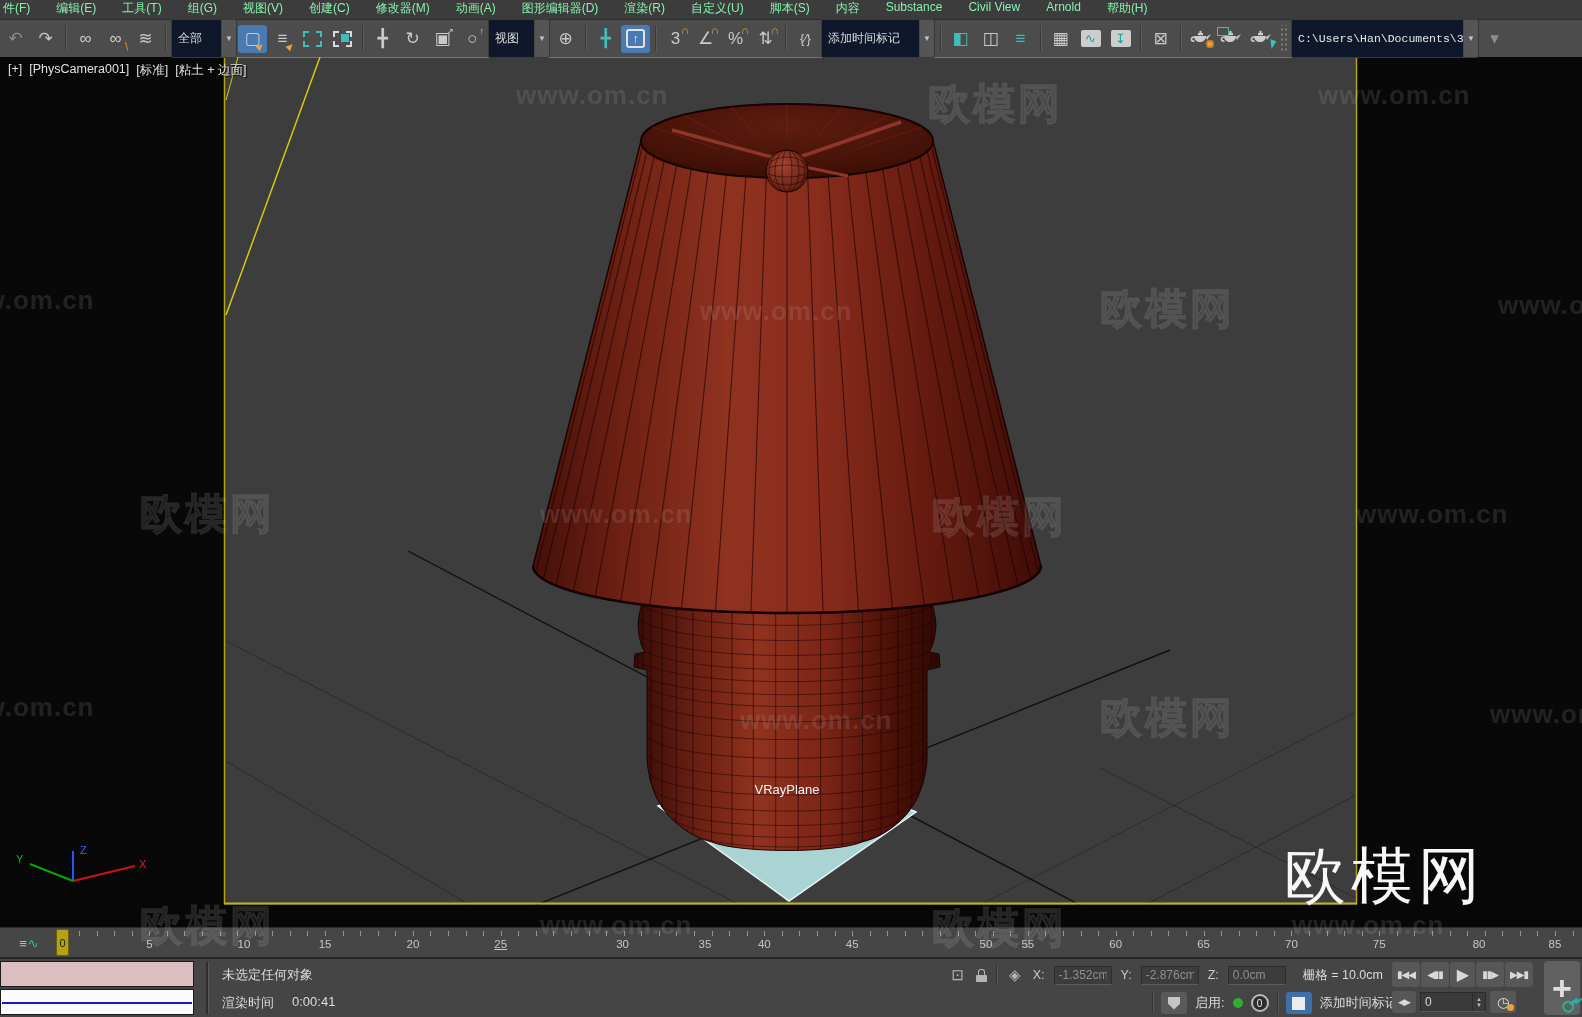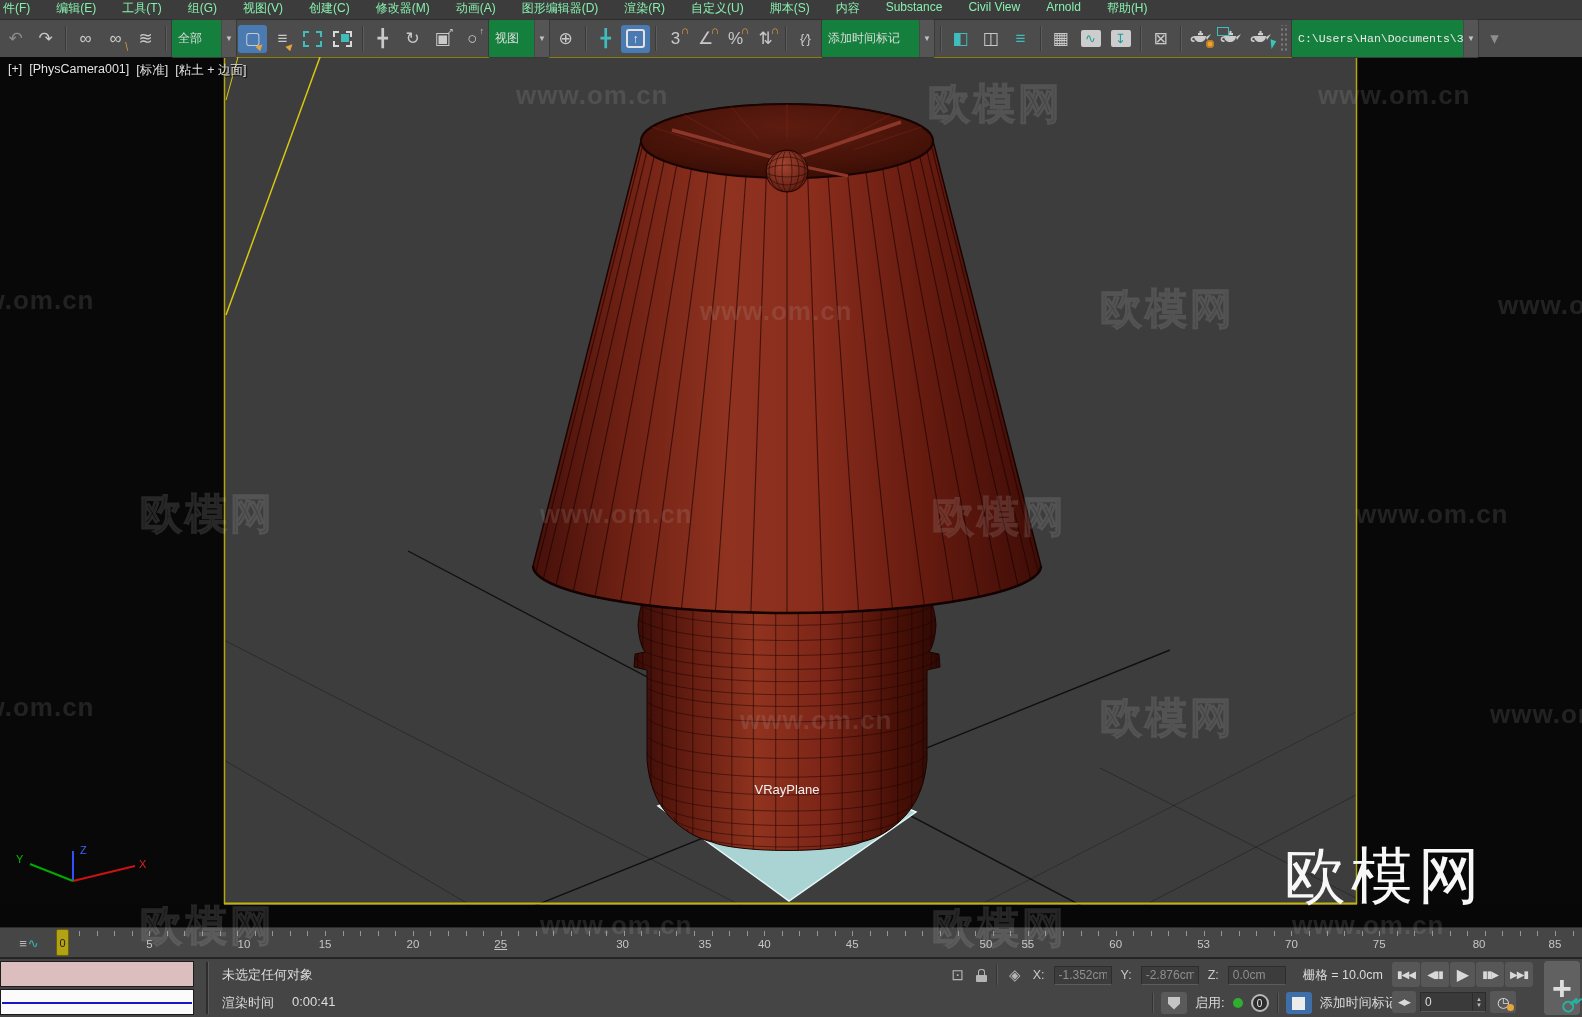--- a/index.html
+++ b/index.html
@@ -22,21 +22,21 @@
 .tbi .sup{position:absolute;top:1px;right:3px;color:#c9c9c9;font-size:9px;font-style:normal}
 .tbi b{font-weight:normal}
 .tbi.pane b{display:flex;width:20px;height:17px;background:#cdcdcd;color:#1f9d9d;border-radius:2px;align-items:center;justify-content:center;font-size:13px}
 .tbi.boxed b{border:2px solid #e2e2e2;width:19px;height:19px;display:flex;align-items:center;justify-content:center;font-size:12px;border-radius:3px;color:#f0f0f0}
 .tbi.teal{color:#3fbdbd}
 .dashbox{width:19px;height:16px;border:2px dashed #d8d8d8;position:relative}
 .dashbox.teal{border-color:#3fbdbd}
 .dashbox .fill{position:absolute;right:1px;top:1px;width:8px;height:8px;background:#3fbdbd}
 .sep{width:1px;height:25px;background:#3a3a3a;margin:0 4px;box-shadow:1px 0 0 #5c5c5c;flex:none}
 .dotsep{width:8px;height:27px;margin:0 3px;flex:none;background-image:radial-gradient(circle,#7a7a7a 1px,transparent 1.3px);background-size:4px 5px;background-position:1px 2px}
-.combo{height:39px;background:#15803d;border:1px solid #393939;border-radius:2px;display:flex;align-items:center;color:#dcdcdc;font-size:12px;flex:none;overflow:hidden}
+.combo{height:39px;background:#0f172a;border:1px solid #393939;border-radius:2px;display:flex;align-items:center;color:#dcdcdc;font-size:12px;flex:none;overflow:hidden}
 .combo .val{padding:0 6px;white-space:nowrap;overflow:hidden;flex:1}
 .combo .arr{width:15px;align-self:stretch;display:flex;align-items:center;justify-content:center;color:#c2c2c2;font-size:8px;border-left:1px solid #484848;background:#555}
 .combo.path .val{font-family:"Liberation Mono","DejaVu Sans Mono",monospace;font-size:11.5px;color:#e8e8e8}
 .teapot{position:relative;width:22px;height:17px}
 .teapot .badge-gear{position:absolute;right:-2px;bottom:-1px;width:8px;height:8px;border-radius:50%;background:#e8a33d;box-shadow:0 0 0 1.5px #b87d18 inset}
 .teapot .badge-frame{position:absolute;left:-3px;top:-3px;width:12px;height:9px;border:1.5px solid #3fbdbd}
 .teapot .badge-bolt{position:absolute;right:-3px;bottom:-2px;width:0;height:0;border-left:4px solid transparent;border-right:2px solid transparent;border-top:9px solid #35c8b8;transform:rotate(18deg)}
 
 
 #viewport{position:absolute;top:57px;left:0;width:1582px;height:848px;background:#080808}
@@ -563,21 +563,21 @@
       <div class="ticklab" style="left: 325.05px;">15</div>
       <div class="ticklab" style="left: 412.9px;">20</div>
       <div class="ticklab" style="left: 500.75px; text-decoration: underline;">25</div>
       <div class="ticklab" style="left: 588.6px; margin-left: 34px;">30</div>
       <div class="ticklab" style="left: 705px;">35</div>
       <div class="ticklab" style="left: 764.3px;">40</div>
       <div class="ticklab" style="left: 852.15px;">45</div>
       <div class="ticklab" style="left: 986px;">50</div>
       <div class="ticklab" style="left: 1027.85px;">55</div>
       <div class="ticklab" style="left: 1115.7px;">60</div>
-      <div class="ticklab" style="left: 1203.55px;">53</div>
+      <div class="ticklab" style="left: 1203.55px;">65</div>
       <div class="ticklab" style="left: 1291.4px;">70</div>
       <div class="ticklab" style="left: 1379.25px;">75</div>
       <div class="ticklab" style="left: 1467.1px; margin-left: 12px;">80</div>
       <div class="ticklab" style="left: 1554.95px;">85</div>
     </div>
 
   <div id="statusbar">
     <div id="listener">
       <div class="lst-pink"></div>
       <div class="lst-white">

